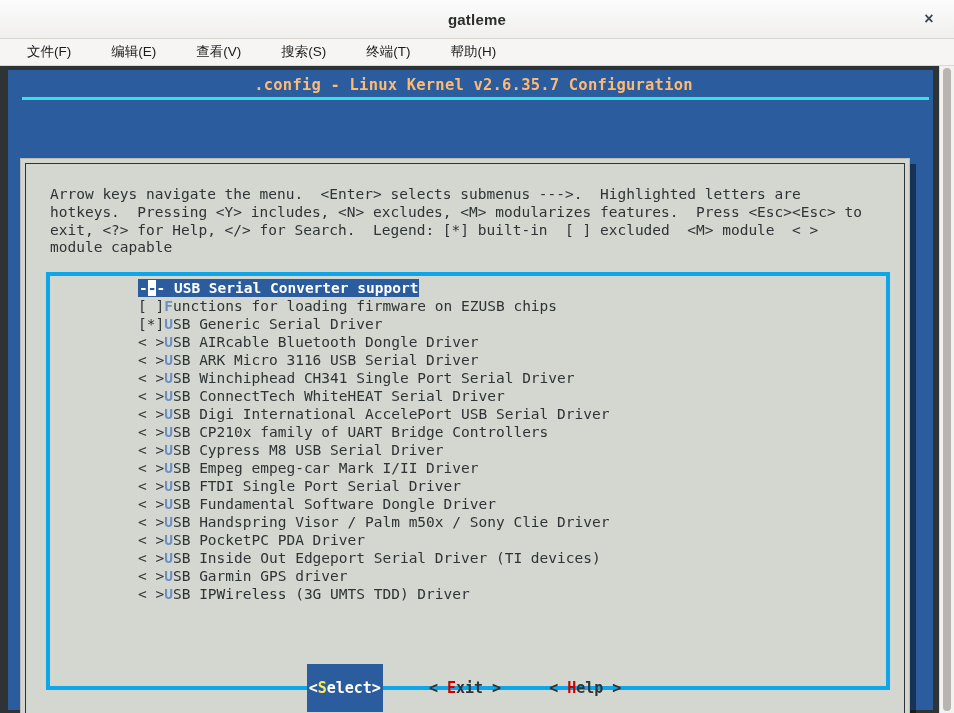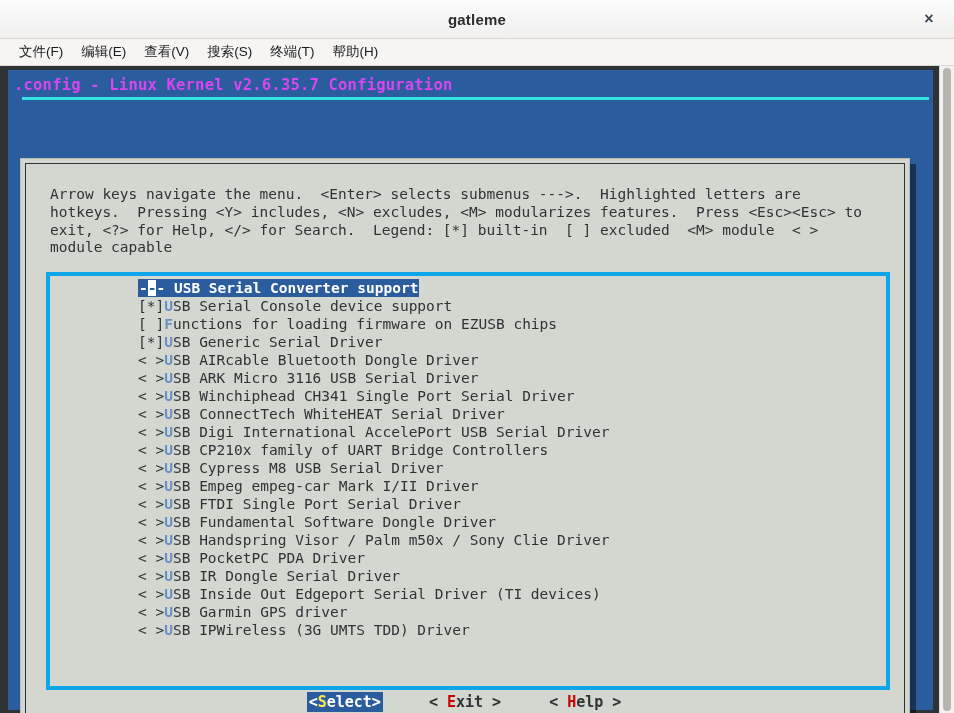--- a/index.html
+++ b/index.html
@@ -35,22 +35,23 @@
     width: 22px; height: 22px;
     display: flex; align-items: center; justify-content: center;
     font-size: 16px; font-weight: bold; color: #3b4651;
     cursor: pointer; border-radius: 3px;
   }
 
   #menubar {
     height: 26px; flex: none;
     background: #f6f5f4;
     display: flex; align-items: center;
-    padding-left: 12px;
+    padding-left: 20px;
     border-bottom: 1px solid #dad6d2;
+    gap: 22px;
   }
   .menu-item {
     font-size: 13.5px; color: #1b1b1b;
     padding: 2px 7px; margin-right: 4px;
     cursor: pointer; border-radius: 2px;
     white-space: nowrap;
   }
 
   
   #terminal {
@@ -84,28 +85,29 @@
     position: absolute;
     left: 8px; top: 4px;
     width: 925px; height: 640px;
     background: #2a5c9e;
   }
 
   
   #banner {
     position: absolute; left: 8px; top: 6px;
     width: 925px; height: 26px;
-    color: #d946ef;
+    color: #fdba74;
     font-family: "DejaVu Sans Mono", "Liberation Mono", monospace;
     font-size: 15.5px; font-weight: bold;
     line-height: 26px;
     padding-left: 6px;
     box-sizing: border-box;
     letter-spacing: .2px;
     white-space: pre;
+    text-align: center;
   }
   #banner-rule {
     position: absolute; left: 22px; top: 31px;
     width: 907px; height: 3px;
     background: #34e2e2;
   }
 
   
   #dialog {
     position: absolute;
@@ -187,21 +189,21 @@
 
   
   #buttons {
     position: absolute;
     left: 0; right: 0; bottom: 18px;
     display: flex; align-items: center; justify-content: center;
     gap: 44px;
     font-size: 15px; font-weight: bold;
     white-space: pre;
   }
-  .btn { cursor: pointer; padding: 1px 2px; color: #2e3436; text-align: center; }
+  .btn { cursor: pointer; padding: 15px 2px; color: #2e3436; text-align: center; }
   .btn .bhot { color: #cc0000; }
   .btn.active { background: #2a5c9e; color: #ffffff; }
   .btn.active .bhot { color: #fce94f; }
 </style>
 </head>
 <body>
 
 <div id="window">
 
   <div id="titlebar">
@@ -229,36 +231,34 @@
         <div id="dialog-inner">
 
           <div id="help-text">Arrow keys navigate the menu.  &lt;Enter&gt; selects submenus ---&gt;.  Highlighted letters are
 hotkeys.  Pressing &lt;Y&gt; includes, &lt;N&gt; excludes, &lt;M&gt; modularizes features.  Press &lt;Esc&gt;&lt;Esc&gt; to
 exit, &lt;?&gt; for Help, &lt;/&gt; for Search.  Legend: [*] built-in  [ ] excluded  &lt;M&gt; module  &lt; &gt;
 module capable</div>
 
           <div id="listbox">
             <div id="list-rows">
                 <div class="row selected"><span class="inner"><span class="mark" style="width: 42px;"><span>-</span><span class="cursorchar">-</span><span>- </span></span><span class="label"><span class="hot">U</span><span>SB Serial Converter support</span></span></span></div>
-                <div class="row"><span class="inner"><span class="mark">[*]</span><span class="label"><span class="hot">U</span><span>SB Serial Console device support</span></span></span></div>
                 <div class="row"><span class="inner"><span class="mark">[ ]</span><span class="label"><span class="hot">F</span><span>unctions for loading firmware on EZUSB chips</span></span></span></div>
                 <div class="row"><span class="inner"><span class="mark">[*]</span><span class="label"><span class="hot">U</span><span>SB Generic Serial Driver</span></span></span></div>
                 <div class="row"><span class="inner"><span class="mark">&lt; &gt;</span><span class="label"><span class="hot">U</span><span>SB AIRcable Bluetooth Dongle Driver</span></span></span></div>
                 <div class="row"><span class="inner"><span class="mark">&lt; &gt;</span><span class="label"><span class="hot">U</span><span>SB ARK Micro 3116 USB Serial Driver</span></span></span></div>
                 <div class="row"><span class="inner"><span class="mark">&lt; &gt;</span><span class="label"><span class="hot">U</span><span>SB Winchiphead CH341 Single Port Serial Driver</span></span></span></div>
                 <div class="row"><span class="inner"><span class="mark">&lt; &gt;</span><span class="label"><span class="hot">U</span><span>SB ConnectTech WhiteHEAT Serial Driver</span></span></span></div>
                 <div class="row"><span class="inner"><span class="mark">&lt; &gt;</span><span class="label"><span class="hot">U</span><span>SB Digi International AccelePort USB Serial Driver</span></span></span></div>
                 <div class="row"><span class="inner"><span class="mark">&lt; &gt;</span><span class="label"><span class="hot">U</span><span>SB CP210x family of UART Bridge Controllers</span></span></span></div>
                 <div class="row"><span class="inner"><span class="mark">&lt; &gt;</span><span class="label"><span class="hot">U</span><span>SB Cypress M8 USB Serial Driver</span></span></span></div>
                 <div class="row"><span class="inner"><span class="mark">&lt; &gt;</span><span class="label"><span class="hot">U</span><span>SB Empeg empeg-car Mark I/II Driver</span></span></span></div>
                 <div class="row"><span class="inner"><span class="mark">&lt; &gt;</span><span class="label"><span class="hot">U</span><span>SB FTDI Single Port Serial Driver</span></span></span></div>
                 <div class="row"><span class="inner"><span class="mark">&lt; &gt;</span><span class="label"><span class="hot">U</span><span>SB Fundamental Software Dongle Driver</span></span></span></div>
                 <div class="row"><span class="inner"><span class="mark">&lt; &gt;</span><span class="label"><span class="hot">U</span><span>SB Handspring Visor / Palm m50x / Sony Clie Driver</span></span></span></div>
                 <div class="row"><span class="inner"><span class="mark">&lt; &gt;</span><span class="label"><span class="hot">U</span><span>SB PocketPC PDA Driver</span></span></span></div>
-                <div class="row"><span class="inner"><span class="mark">&lt; &gt;</span><span class="label"><span class="hot">U</span><span>SB IR Dongle Serial Driver</span></span></span></div>
                 <div class="row"><span class="inner"><span class="mark">&lt; &gt;</span><span class="label"><span class="hot">U</span><span>SB Inside Out Edgeport Serial Driver (TI devices)</span></span></span></div>
                 <div class="row"><span class="inner"><span class="mark">&lt; &gt;</span><span class="label"><span class="hot">U</span><span>SB Garmin GPS driver</span></span></span></div>
                 <div class="row"><span class="inner"><span class="mark">&lt; &gt;</span><span class="label"><span class="hot">U</span><span>SB IPWireless (3G UMTS TDD) Driver</span></span></span></div>
               </div>
           </div>
 
           <div id="buttons"><div class="btn active"><span>&lt;</span><span class="bhot">S</span><span>elect&gt;</span></div><div class="btn"><span>&lt; </span><span class="bhot">E</span><span>xit &gt;</span></div><div class="btn"><span>&lt; </span><span class="bhot">H</span><span>elp &gt;</span></div></div>
         </div>
       </div>
 

